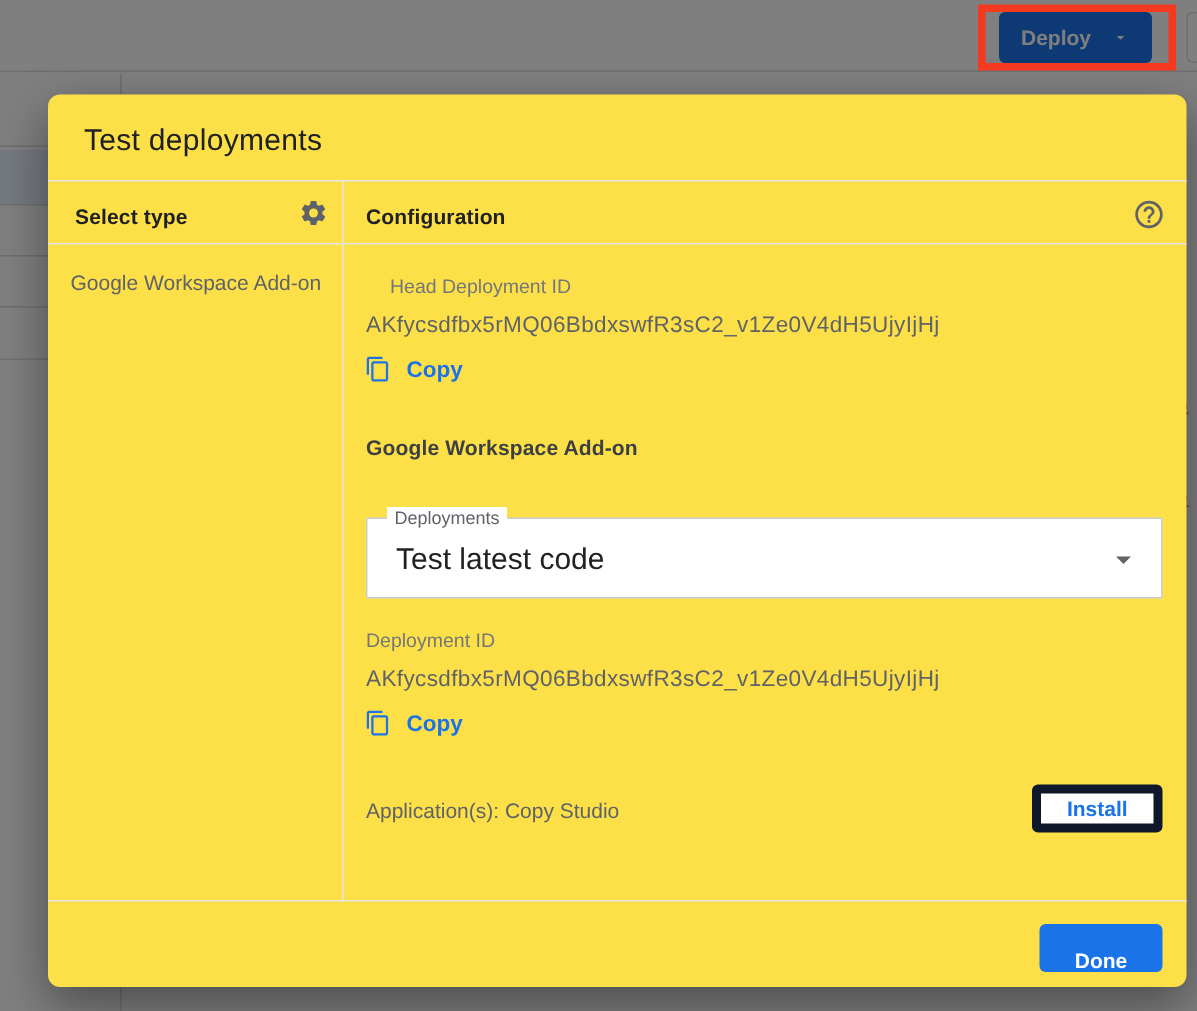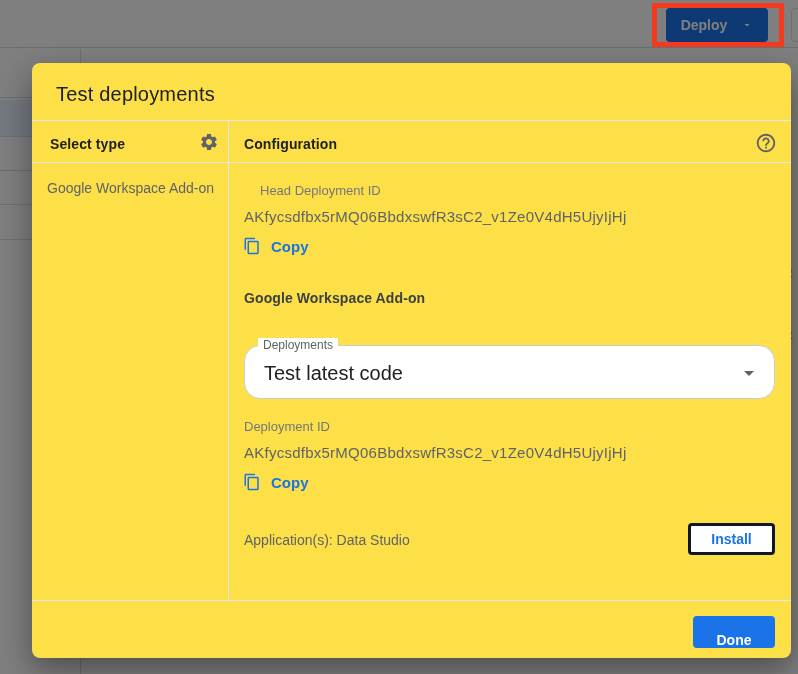--- a/index.html
+++ b/index.html
@@ -60,35 +60,35 @@
   .lbl-head { left:228px; top:120px; }
   .id-head  { left:212px; top:145px; }
   .copy-row { display:flex; align-items:center; gap:10px; color:#1a73e8; font-size:15px; font-weight:600; cursor:pointer; }
   .copy-1 { left:211px; top:174px; }
   .copy-2 { left:211px; top:410px; }
 
   .addon-section-header { left:212px; top:227px; font-size:14px; font-weight:700; color:#3c4043; letter-spacing:0.1px; }
 
   .select-box {
     left:212px; top:282px; width:531px; height:54px;
-    border:1px solid #c9cdd1; border-radius:16px; background:#fff; cursor:pointer;
+    border:1px solid #c9cdd1; border-radius:1px; background:#fff; cursor:pointer;
   }
   .select-float-label {
     position:absolute; left:13px; top:-8px; background:#fff; padding:0 5px;
     font-size:12px; color:#5f6368;
   }
   .select-value { position:absolute; left:19px; top:16px; font-size:20px; color:#202124; }
   .select-caret { position:absolute; right:13px; top:15px; }
 
   .lbl-dep { left:212px; top:356px; }
   .id-dep  { left:212px; top:381px; }
 
   .apps-text { left:212px; top:469px; font-size:14px; color:#5f6368; }
   .install-btn {
-    left:656px; top:460px; width:87px; height:32px; border:3px solid #0f172a; border-radius:4px;
+    left:656px; top:460px; width:87px; height:32px; border:6px solid #0f172a; border-radius:4px;
     background:#fff; color:#1a73e8; font-size:14px; font-weight:600;
     display:flex; align-items:center; justify-content:center; cursor:pointer;
   }
   .done-btn {
     left:661px; top:553px; width:82px; height:32px; border-radius:4px;
     background:#1a73e8; color:#fff; font-size:14px; font-weight:600;
     display:flex; align-items:flex-end; justify-content:center; cursor:pointer;
   }
   svg { display:block; }
 </style>
@@ -175,21 +175,21 @@
 
   <div class="abs copy-row copy-2">
     <span>
       <svg width="18" height="18" viewBox="0 0 24 24" fill="#1a73e8">
           <path d="M16 1H4c-1.1 0-2 .9-2 2v14h2V3h12V1zm3 4H8c-1.1 0-2 .9-2 2v14c0 1.1.9 2 2 2h11c1.1 0 2-.9 2-2V7c0-1.1-.9-2-2-2zm0 16H8V7h11v14z"></path>
         </svg>
     </span>
     <span>Copy</span>
   </div>
 
-  <div class="abs apps-text">Application(s): Data Studio</div>
+  <div class="abs apps-text">Application(s): Copy Studio</div>
   <div class="abs install-btn">
     <span>Install</span>
   </div>
 
   <div class="abs hline hline-footer"></div>
   <div class="abs done-btn">
     <span>Done</span>
   </div>
 
 </div>

